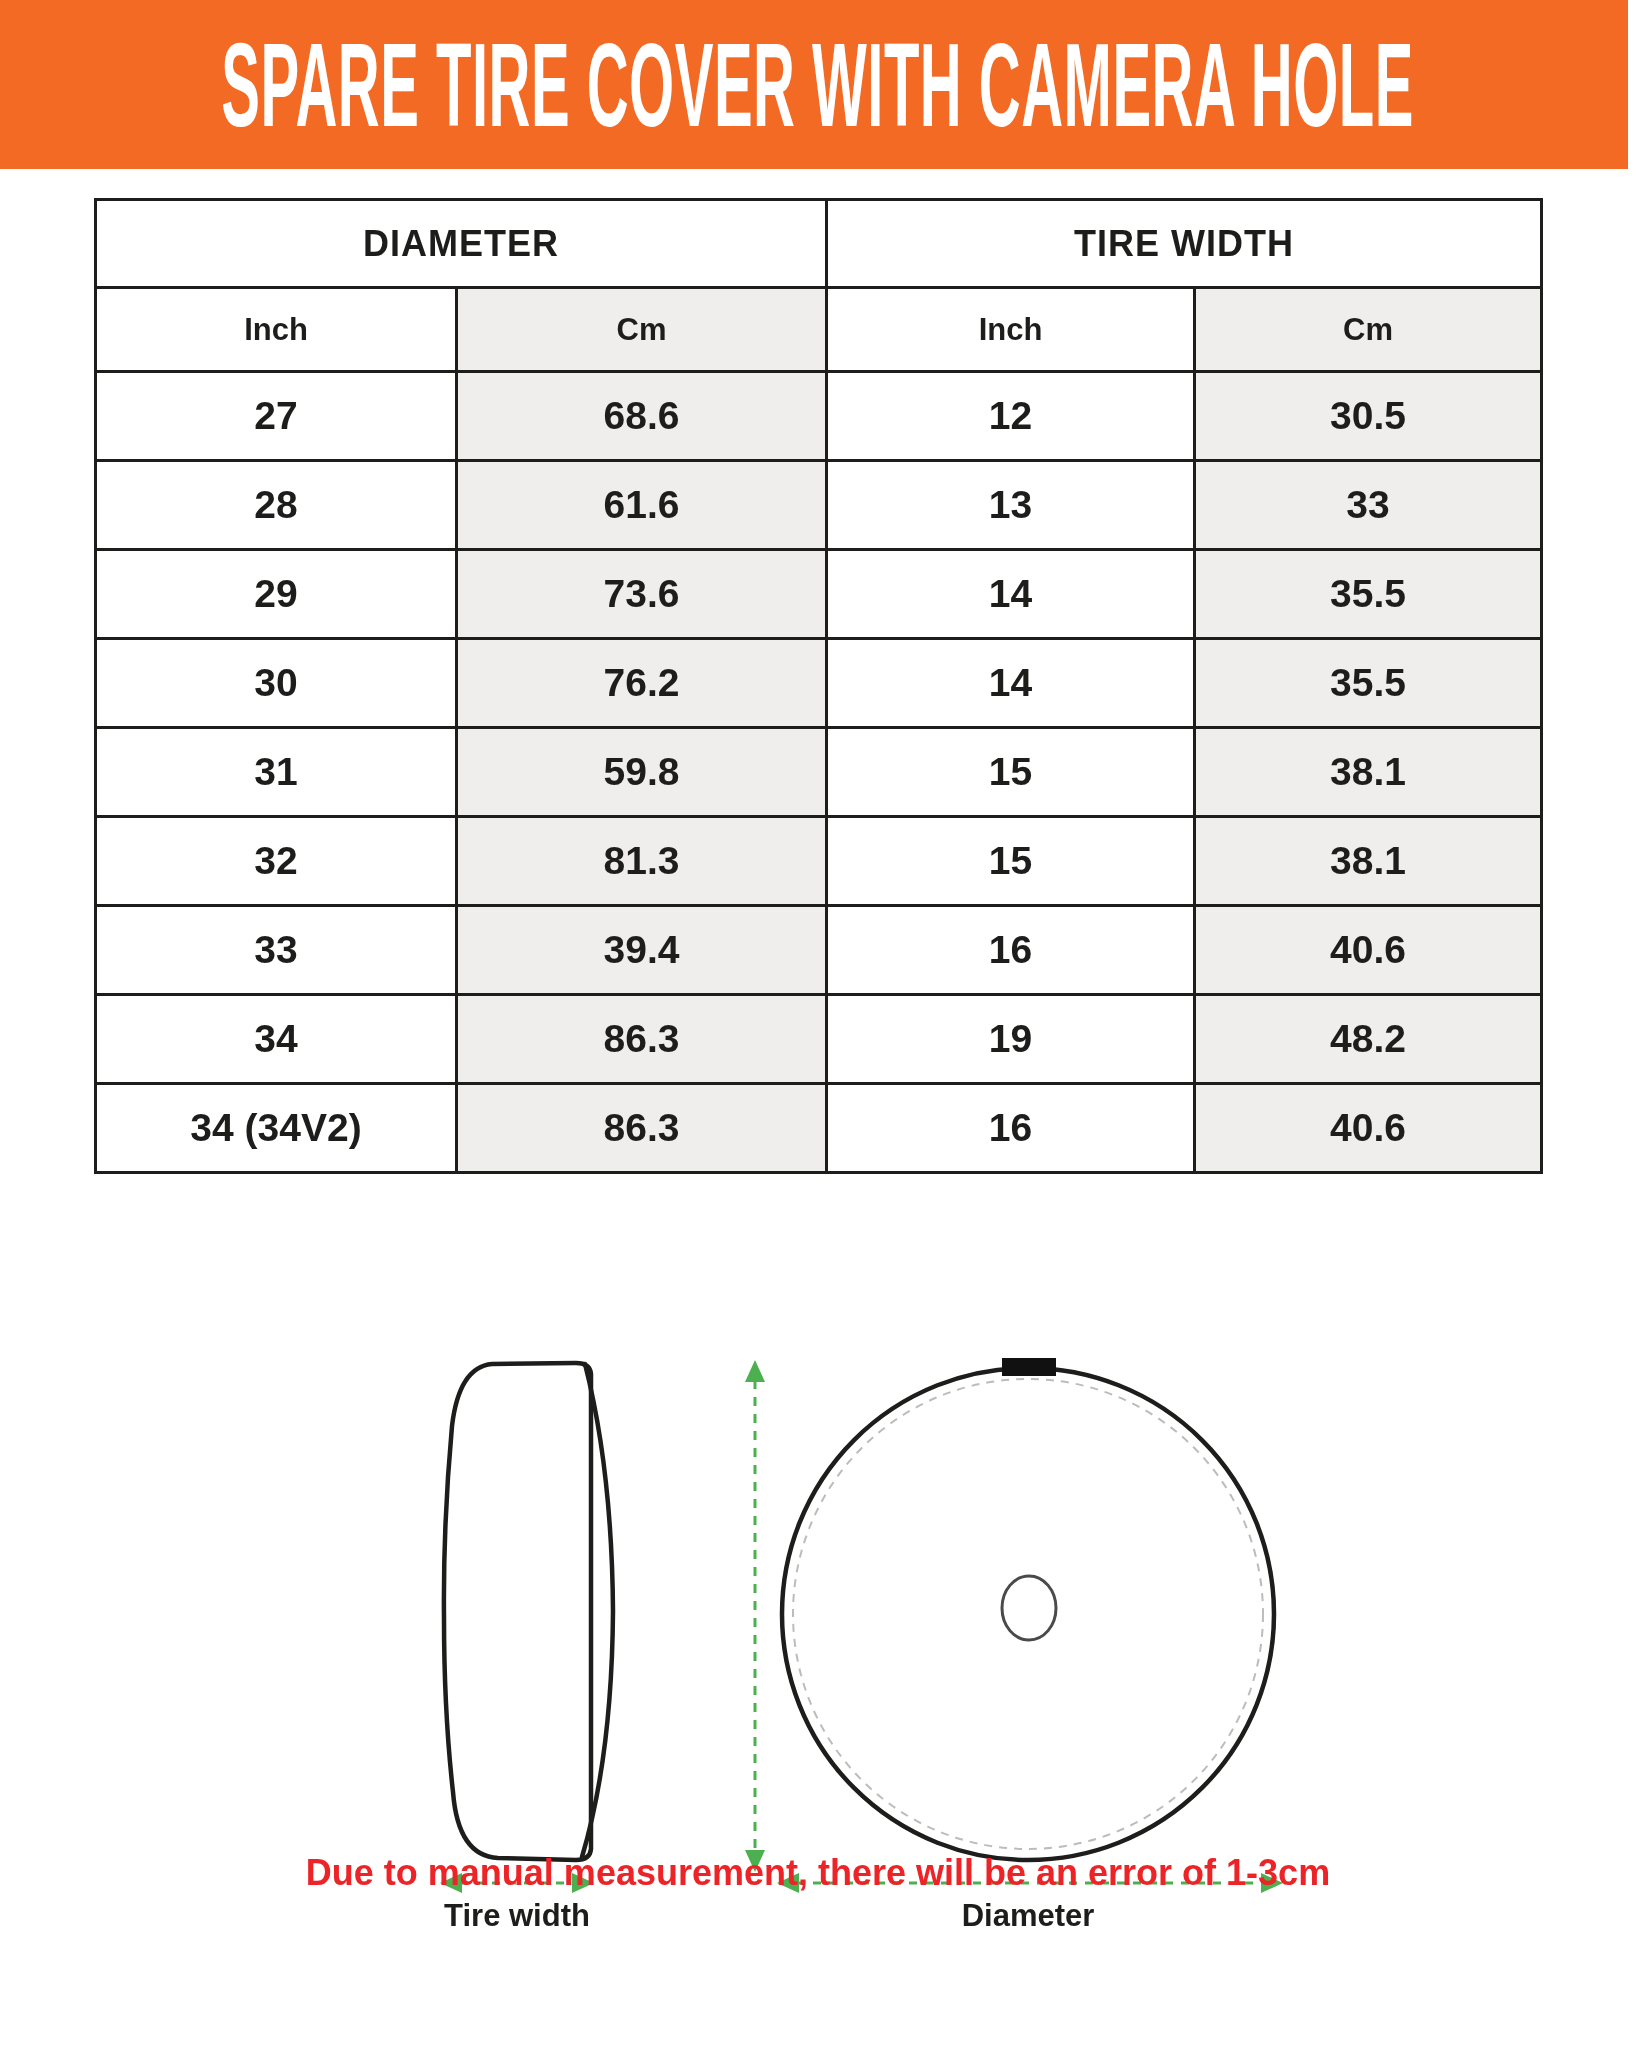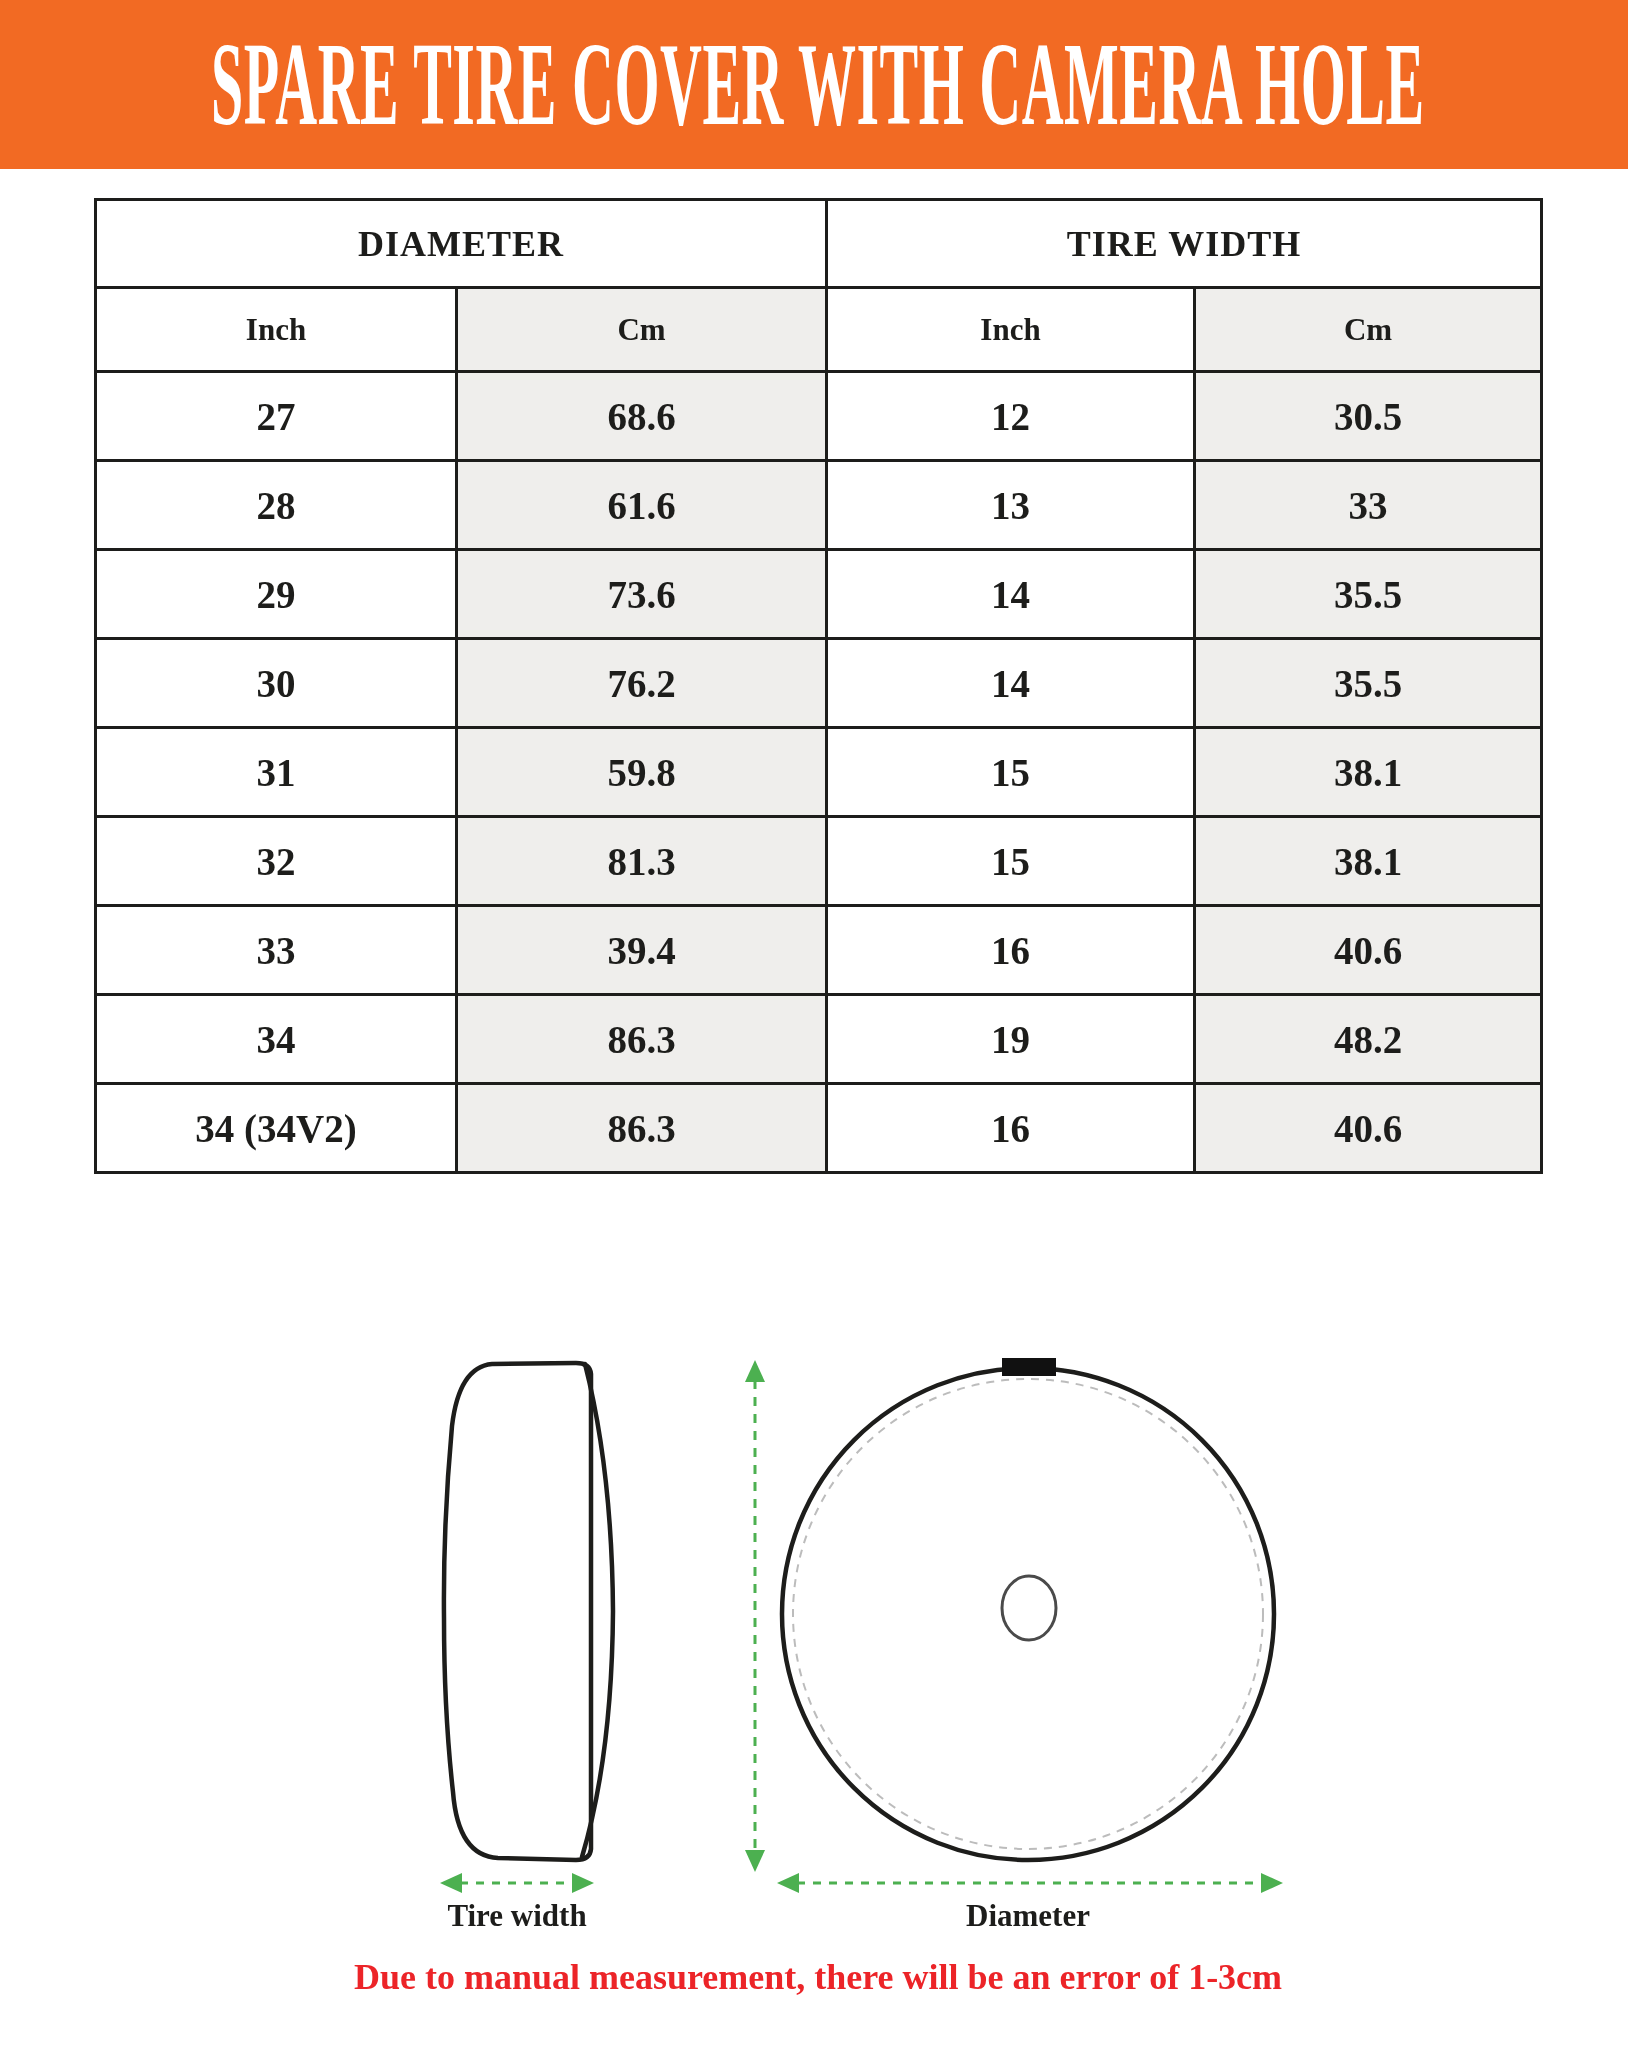--- a/index.html
+++ b/index.html
@@ -8,21 +8,21 @@
     --alt:#efeeec;
     --green:#4cb050;
     --red:#ec2428;
   }
   *{margin:0;padding:0;box-sizing:border-box;}
   html,body{background:#ffffff;}
   .page{
     position:relative;
     width:1628px;height:2048px;
     background:#ffffff;
-    font-family:Liberation Serif, serif;
+    font-family:Liberation Sans, sans-serif;
     color:var(--ink);
     overflow:hidden;
     padding-left:16px;
   }
   
   .banner{
     position:absolute;left:0;top:0;width:1636px;height:169px;
     background:var(--orange);
     display:flex;align-items:center;justify-content:center;
   }
@@ -56,21 +56,21 @@
   
   svg.diagram{position:absolute;left:0;top:1330px;width:1636px;height:718px;}
   .diagram-label{
     position:absolute;width:260px;text-align:center;
     font-size:31px;font-weight:bold;color:var(--ink);
   }
   #label-tire-width{left:387px;top:1898px;}
   #label-diameter{left:898px;top:1898px;}
   
   .note{
-    position:absolute;left:0;top:1956px;width:1636px;
+    position:absolute;left:0;top:1852px;width:1636px;
     text-align:center;
     font-size:36px;font-weight:bold;
     color:var(--red);
   }
 </style>
 </head>
 <body>
 
 <div class="page">
 

